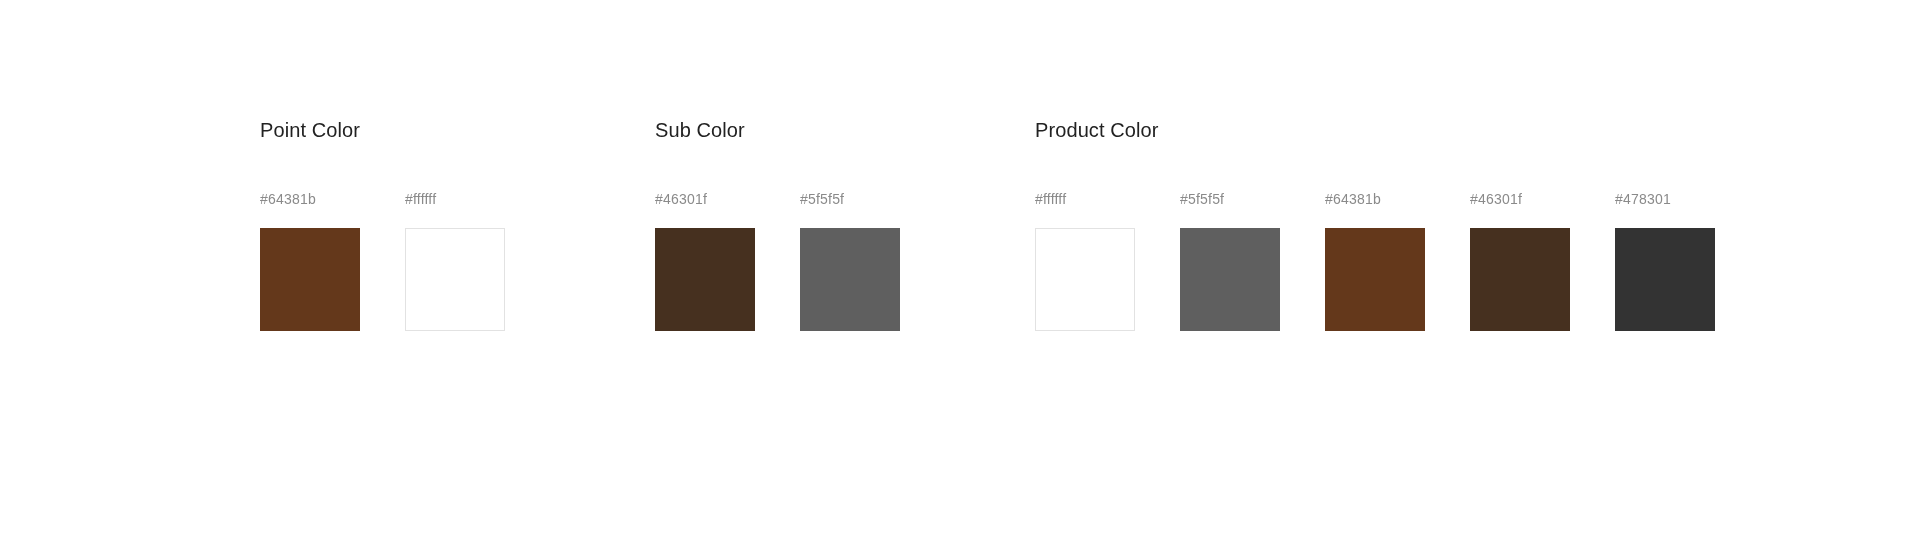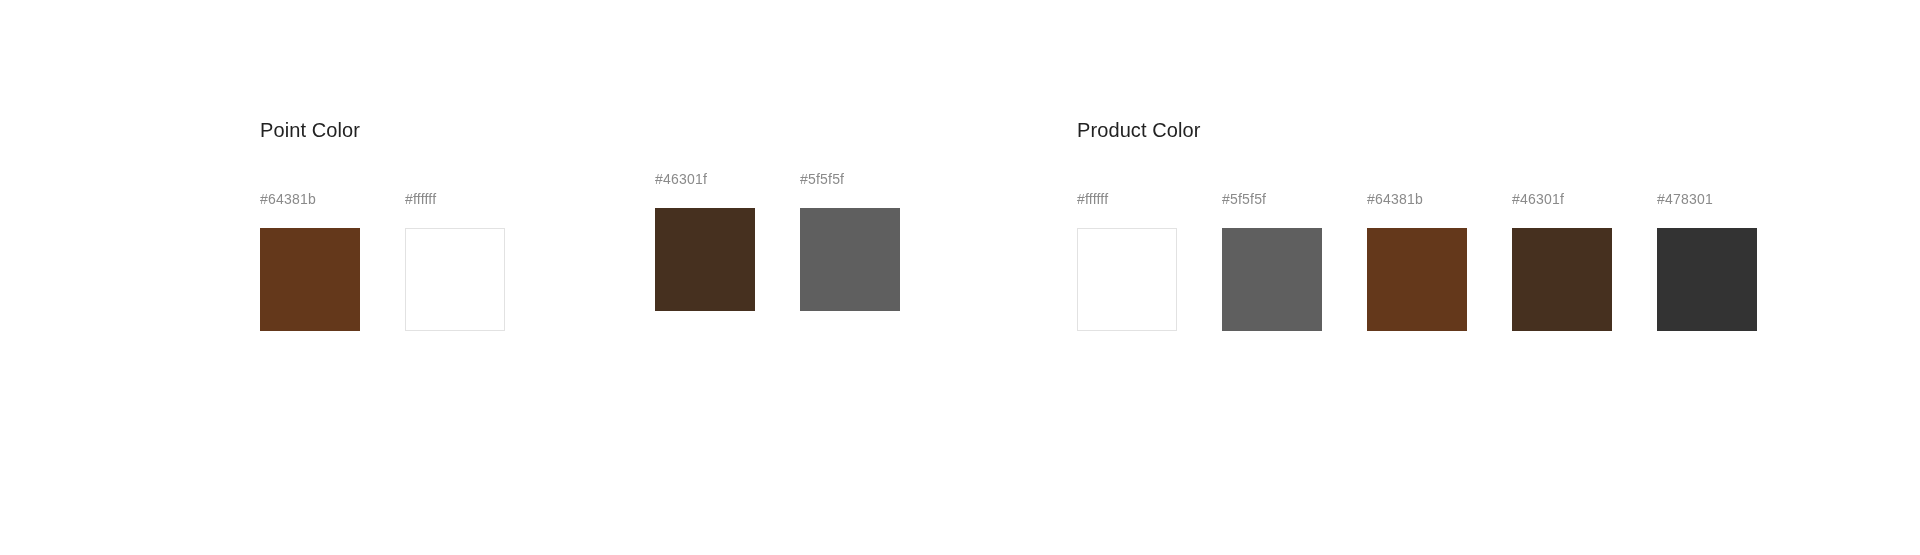--- a/index.html
+++ b/index.html
@@ -66,21 +66,21 @@
     height: 103px;
     box-sizing: border-box;
   }
 
   .swatch-chip.is-light {
     border: 1px solid #e2e2e2;
   }
 
   #group-point   { left: 260px; }
   #group-sub     { left: 655px; }
-  #group-product { left: 1077px; }
+  #group-product { left: 1035px; }
 </style>
 </head>
 <body>
 
 <div id="palette-board">
 
   <section class="color-group" id="group-point">
     <h2 class="group-title">Point Color</h2>
     <div class="swatch-row">
       <div class="swatch-item">
@@ -88,20 +88,21 @@
         <div class="swatch-chip" style="background: rgb(100, 56, 27);"></div>
       </div>
       <div class="swatch-item">
         <span class="swatch-label">#ffffff</span>
         <div class="swatch-chip is-light" style="background: rgb(255, 255, 255);"></div>
       </div>
     </div>
   </section>
 
   <section class="color-group" id="group-sub">
+    <h2 class="group-title">Sub Color</h2>
     <div class="swatch-row">
       <div class="swatch-item">
         <span class="swatch-label">#46301f</span>
         <div class="swatch-chip" style="background: rgb(70, 48, 31);"></div>
       </div>
       <div class="swatch-item">
         <span class="swatch-label">#5f5f5f</span>
         <div class="swatch-chip" style="background: rgb(95, 95, 95);"></div>
       </div>
     </div>

